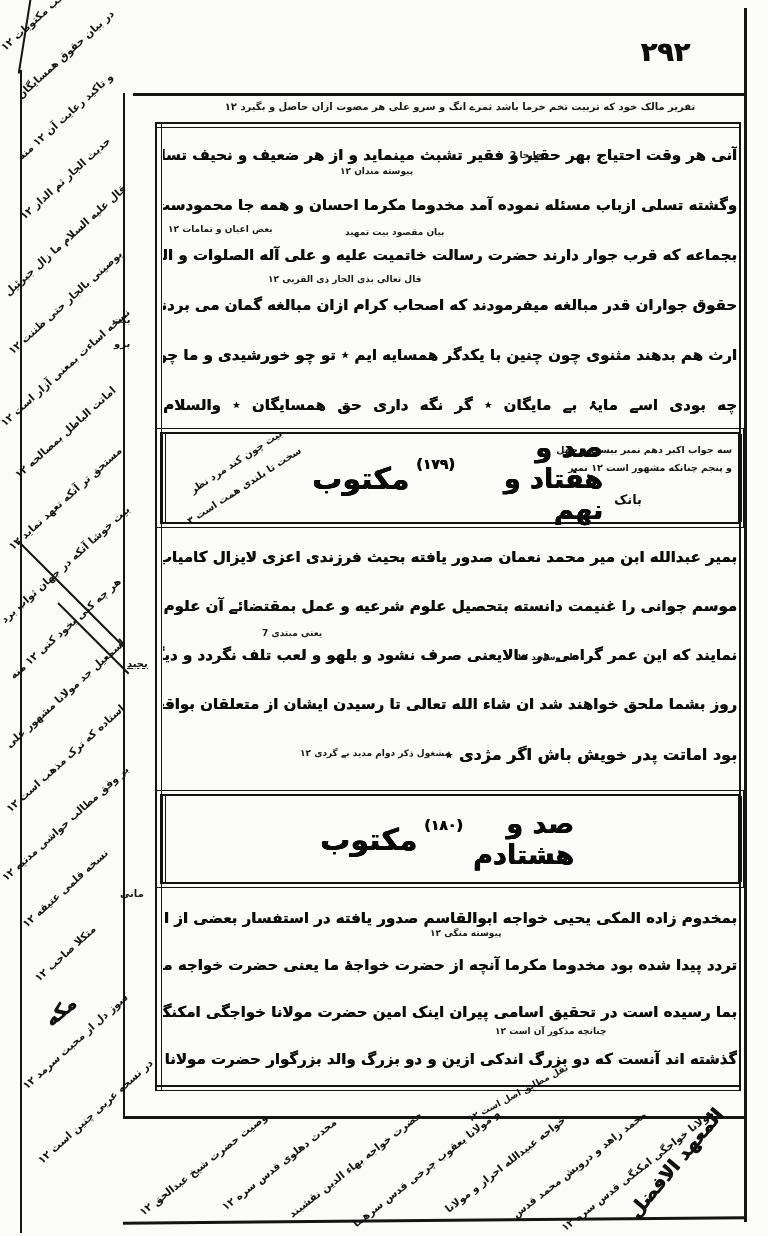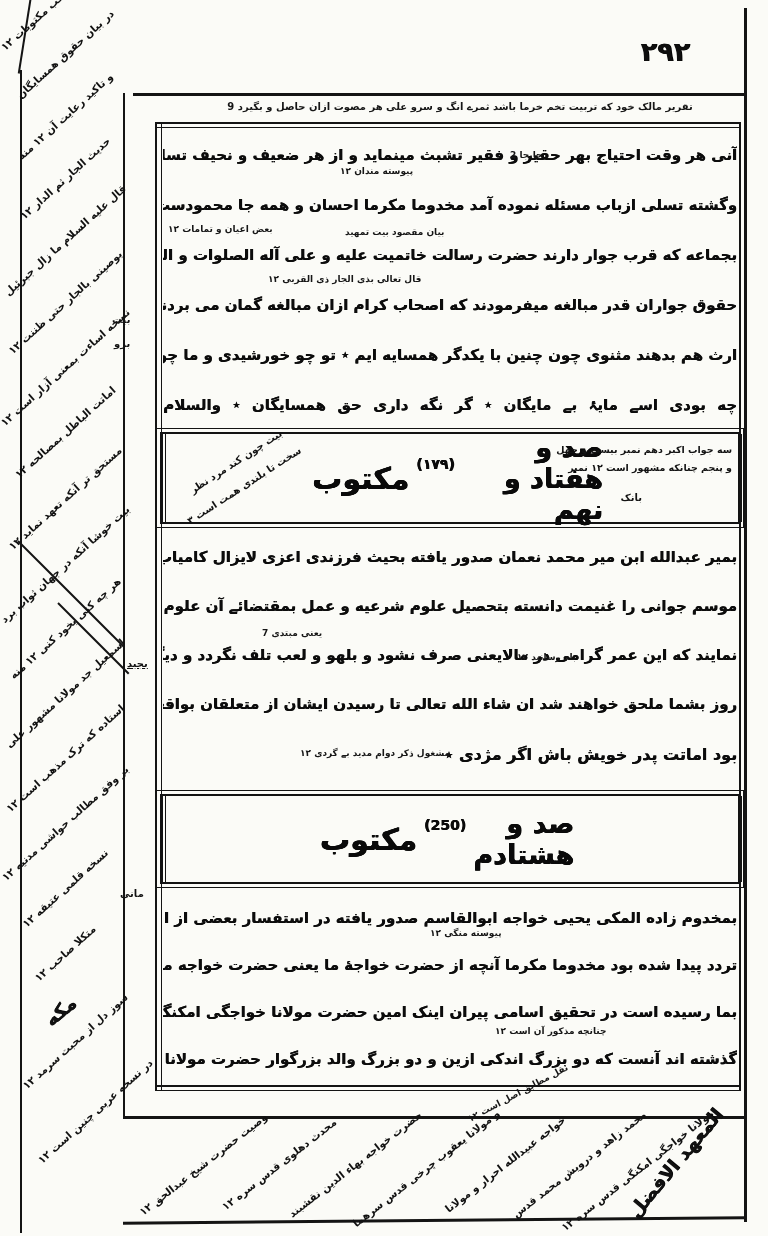--- a/index.html
+++ b/index.html
@@ -62,21 +62,21 @@
   <div class="rule" style="left:155px;top:122px;width:2px;height:969px;"></div>
   <div class="rule" style="left:161px;top:122px;width:1px;height:969px;"></div>
   <div class="rule" style="left:739px;top:122px;width:2px;height:969px;"></div>
   <div class="rule" style="left:155px;top:1085px;width:586px;height:2px;"></div>
   <div class="rule" style="left:155px;top:1090px;width:586px;height:1px;"></div>
   <div class="rule" style="left:123px;top:1116px;width:622px;height:3px;"></div>
   <div class="rule" style="left:123px;top:1219px;width:622px;height:3px;transform:rotate(-0.5deg);"></div>
   <div class="rule" style="left:18px;top:540px;width:150px;height:2px;transform:rotate(45deg);transform-origin:left center;"></div>
   <div class="rule" style="left:58px;top:602px;width:100px;height:2px;transform:rotate(45deg);transform-origin:left center;"></div>
 
-  <div class="gloss" style="left:190px;top:101px;width:540px;text-align:center;font-size:10px;">تقریر مالک خود که تربیت تخم خرما باشد ثمرے انگ و سرو علی هر مصوت ازان حاصل و بگیرد 9</div>
+  <div class="gloss" style="left:190px;top:101px;width:540px;text-align:center;font-size:10px;">تقریر مالک خود که تربیت تخم خرما باشد ثمرے انگ و سرو علی هر مصوت ازان حاصل و بگیرد ۱۲</div>
 
   <div>
     <div class="tline" style="left:163px;top:130px;width:574px;">آنی هر وقت احتیاج بهر حقیر و فقیر تشبث مینماید و از هر ضعیف و نحیف تسلی خود میجوید بنابران تصدیع</div>
     <div class="tline" style="left:163px;top:180px;width:574px;">وگشته تسلی ازباب مسئله نموده آمد مخدوما مکرما احسان و همه جا محمودست علی الخصوص نسبت</div>
     <div class="tline" style="left:163px;top:230px;width:574px;">بجماعه که قرب جوار دارند حضرت رسالت خاتمیت علیه و علی آله الصلوات و التسلیمات و لوا</div>
     <div class="tline" style="left:163px;top:280px;width:574px;">حقوق جواران قدر مبالغه میفرمودند که اصحاب کرام ازان مبالغه گمان می بردند که شاید باهل جوار</div>
     <div class="tline" style="left:163px;top:330px;width:574px;">ارث هم بدهند مثنوی چون چنین با یکدگر همسایه ایم ٭ تو چو خورشیدی و ما چون سایه ایم</div>
     <div class="tline" style="left:163px;top:380px;width:574px;">چه بودی اسے مایۂ بے مایگان ٭ گر نگه داری حق همسایگان ٭ والسلام</div>
     <div class="gloss" style="left:510px;top:150px;">جابجا 2</div>
     <div class="gloss" style="left:340px;top:166px;">پیوسته مندان ۱۲</div>
@@ -93,41 +93,41 @@
     <div class="hcell" style="left:150px;width:291px;">
       <div class="titleline">
         <span class="tw">مکتوب</span>
         <span class="tn">(۱۷۹)</span>
         <span class="tr">صد و هفتاد و نهم</span>
       </div>
     </div>
     <div class="hcell" style="left:441px;width:135px;border-right:4px double #131313;">
       <div class="hsmall" style="right:6px;top:10px;">سه جواب اکبر دهم نمبر بیست و چهل</div>
       <div class="hsmall" style="right:6px;top:28px;">و پنجم چنانکه مشهور است ۱۲ نمبر</div>
-      <div class="hsmall" style="right:96px;top:58px;font-size:10px;">بانک</div>
+      <div class="hsmall" style="right:96px;top:58px;font-size:13px;">بانک</div>
     </div>
   </div>
 
   <div>
     <div class="tline" style="left:163px;top:532px;width:574px;">بمیر عبدالله ابن میر محمد نعمان صدور یافته بحیث فرزندی اعزی لایزال کامیاب موفق باشد</div>
     <div class="tline" style="left:163px;top:581px;width:574px;">موسم جوانی را غنیمت دانسته بتحصیل علوم شرعیه و عمل بمقتضائے آن علوم اشتغال دارند و اهتمام</div>
     <div class="tline" style="left:163px;top:630px;width:574px;">نمایند که این عمر گرامی در مالایعنی صرف نشود و بلهو و لعب تلف نگردد و دیگر والد بزرگوار شما بعد ازچند</div>
     <div class="tline" style="left:163px;top:679px;width:574px;">روز بشما ملحق خواهند شد ان شاء الله تعالی تا رسیدن ایشان از متعلقان بواقعی خبردار خواهند</div>
     <div class="tline" style="left:390px;top:730px;width:347px;text-align:right;text-align-last:right;font-size:16px;">بود اماتت پدر خویش باش اگر مژدی ٭</div>
     <div class="gloss" style="left:300px;top:748px;">مشغول ذکر دوام مدید بے گردی ۱۲</div>
     <div class="gloss" style="left:262px;top:628px;">یعنی مبتدی 7</div>
     <div class="gloss" style="left:505px;top:652px;margin-left:12px;">بلد رسانید ۱۲</div>
   </div>
 
   <div class="hbox" style="left:160px;top:794px;width:576px;height:86px;">
     <div class="hcell" style="left:0;width:154px;border-left:4px double #131313;"></div>
     <div class="hcell" style="left:158px;width:254px;">
       <div class="titleline">
         <span class="tw">مکتوب</span>
-        <span class="tn">(250)</span>
+        <span class="tn">(۱۸۰)</span>
         <span class="tr">صد و هشتادم</span>
       </div>
     </div>
     <div class="hcell" style="left:412px;width:164px;border-right:4px double #131313;"></div>
   </div>
 
   <div>
     <div class="tline" style="left:163px;top:893px;width:574px;">بمخدوم زاده المکی یحیی خواجه ابوالقاسم صدور یافته در استفسار بعضی از اسامی پیران که دران</div>
     <div class="tline" style="left:163px;top:940px;width:574px;">تردد پیدا شده بود مخدوما مکرما آنچه از حضرت خواجهٔ ما یعنی حضرت خواجه محمد باقی علیه الرحمة</div>
     <div class="tline" style="left:163px;top:987px;width:574px;">بما رسیده است در تحقیق اسامی پیران اینک امین حضرت مولانا خواجگی امکنگی و حضرت خواجه احرار</div>

